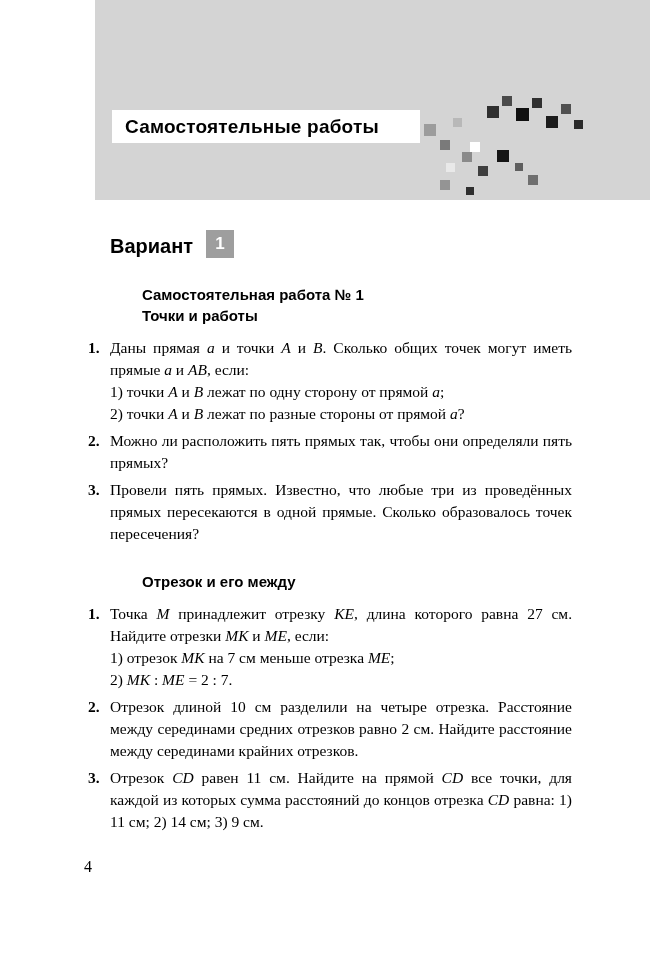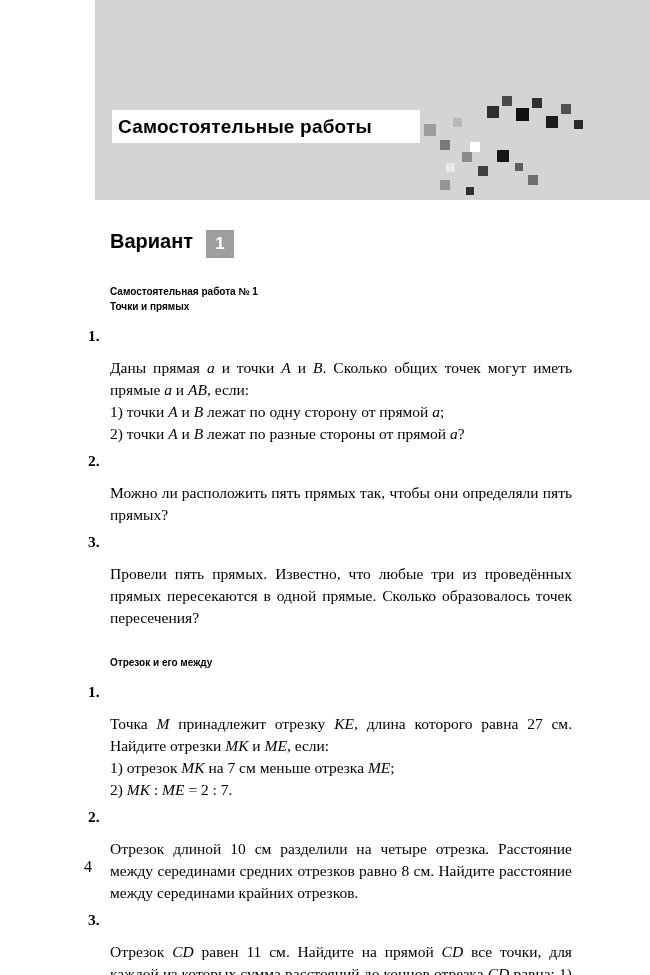--- a/index.html
+++ b/index.html
@@ -29,38 +29,38 @@
     left: 112px; top: 110px;
     width: 308px; height: 33px;
     background: #ffffff;
     display: flex;
     align-items: center;
   }
   .chapter-title {
     font-family: "Liberation Sans", sans-serif;
     font-weight: bold;
     font-size: 19px;
-    padding-left: 6px;
+    padding-left: 13px;
     letter-spacing: 0.2px;
     white-space: nowrap;
   }
 
   
   .px { position: absolute; }
 
   
   .content {
     position: absolute;
     top: 200px; left: 0; right: 0;
     padding: 30px 78px 0 110px;
   }
 
   .variant-row {
     display: flex;
-    align-items: flex-start;
+    align-items: flex-end;
     gap: 13px;
     font-family: "Liberation Sans", sans-serif;
     font-weight: bold;
     font-size: 20px;
   }
   .variant-badge {
     width: 28px; height: 28px;
     background: #9e9e9e;
     color: #ffffff;
     display: flex;
@@ -68,34 +68,35 @@
     justify-content: center;
     font-family: "Liberation Sans", sans-serif;
     font-size: 17px;
     font-weight: bold;
   }
 
   section.work { margin-top: 28px; }
   .sec-title, .sec-subtitle {
     font-family: "Liberation Sans", sans-serif;
     font-weight: bold;
-    font-size: 10px;
+    font-size: 15px;
+    margin-left: 32px;
   }
   .sec-subtitle { margin-top: 4px; }
 
   .problems { margin-top: 13px; }
   .problem {
     display: flex;
     margin-left: -22px;
     margin-bottom: 5px;
     font-size: 15.5px;
     line-height: 22px;
   }
   .pnum { flex: 0 0 22px; font-weight: bold; }
-  .ptext { flex: 1; text-align: justify; margin-top: 32px; }
+  .ptext { flex: 1; text-align: justify; }
   .ptext i { font-style: italic; }
 
   .page-number {
     position: absolute;
     left: 84px; top: 858px;
     font-size: 16px;
   }
 </style>
 </head>
 <body>
@@ -130,21 +131,21 @@
 
   <div class="content">
 
     <div class="variant-row">
       <span>Вариант</span>
       <span class="variant-badge">1</span>
     </div>
 
     <section class="work">
       <div class="sec-title">Самостоятельная работа № 1</div>
-      <div class="sec-subtitle">Точки и прямых</div>
+      <div class="sec-subtitle">Точки и работы</div>
       <div class="problems">
         <div class="problem">
           <span class="pnum">1.</span>
           <div class="ptext">Даны прямая <i>a</i> и точки <i>A</i> и <i>B</i>. Сколько общих точек могут иметь прямые <i>a</i> и <i>AB</i>, если:<br>1) точки <i>A</i> и <i>B</i> лежат по одну сторону от прямой <i>a</i>;<br>2) точки <i>A</i> и <i>B</i> лежат по разные стороны от прямой <i>a</i>?</div>
         </div>
         <div class="problem">
           <span class="pnum">2.</span>
           <div class="ptext">Можно ли расположить пять прямых так, чтобы они определяли пять прямых?</div>
         </div>
         <div class="problem">
@@ -156,21 +157,21 @@
 
     <section class="work">
       <div class="sec-subtitle">Отрезок и его между</div>
       <div class="problems">
         <div class="problem">
           <span class="pnum">1.</span>
           <div class="ptext">Точка <i>M</i> принадлежит отрезку <i>KE</i>, длина которого равна 27 см. Найдите отрезки <i>MK</i> и <i>ME</i>, если:<br>1) отрезок <i>MK</i> на 7 см меньше отрезка <i>ME</i>;<br>2) <i>MK</i> : <i>ME</i> = 2 : 7.</div>
         </div>
         <div class="problem">
           <span class="pnum">2.</span>
-          <div class="ptext">Отрезок длиной 10 см разделили на четыре отрезка. Расстояние между серединами средних отрезков равно 8 см. Найдите расстояние между серединами крайних отрезков.</div>
+          <div class="ptext">Отрезок длиной 10 см разделили на четыре отрезка. Расстояние между серединами средних отрезков равно 2 см. Найдите расстояние между серединами крайних отрезков.</div>
         </div>
         <div class="problem">
           <span class="pnum">3.</span>
           <div class="ptext">Отрезок <i>CD</i> равен 11 см. Найдите на прямой <i>CD</i> все точки, для каждой из которых сумма расстояний до концов отрезка <i>CD</i> равна: 1) 11 см; 2) 14 см; 3) 9 см.</div>
         </div>
       </div>
     </section>
 
   </div>
 

